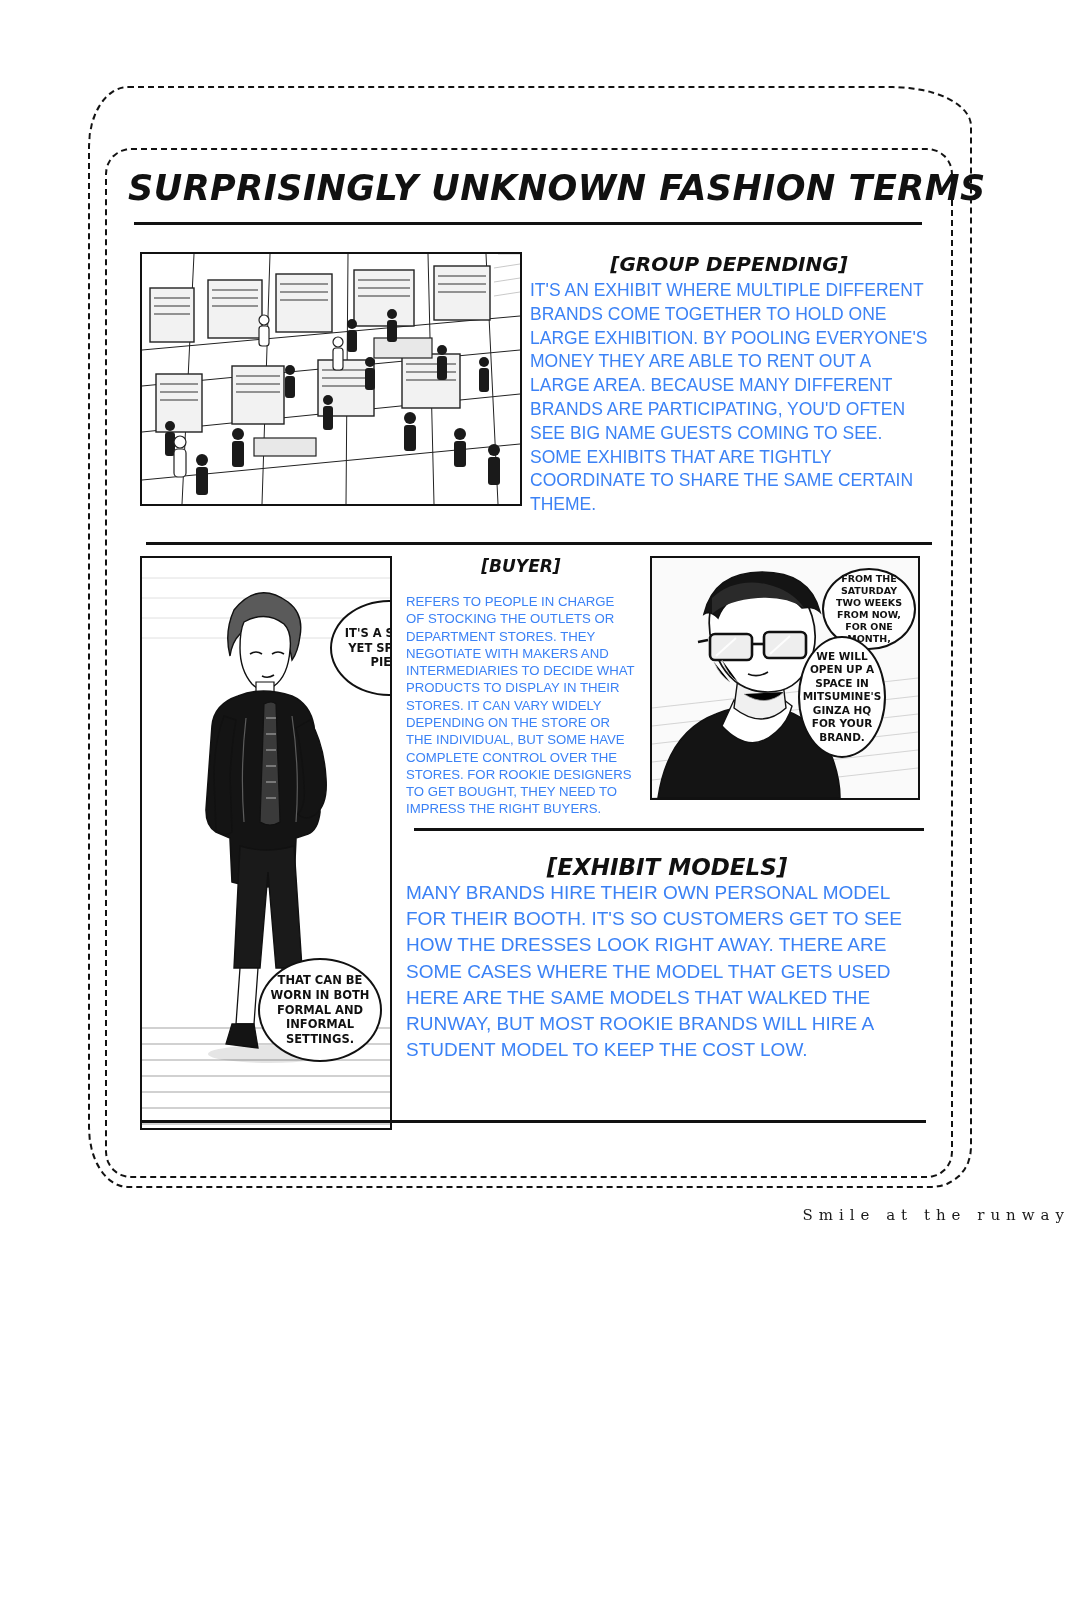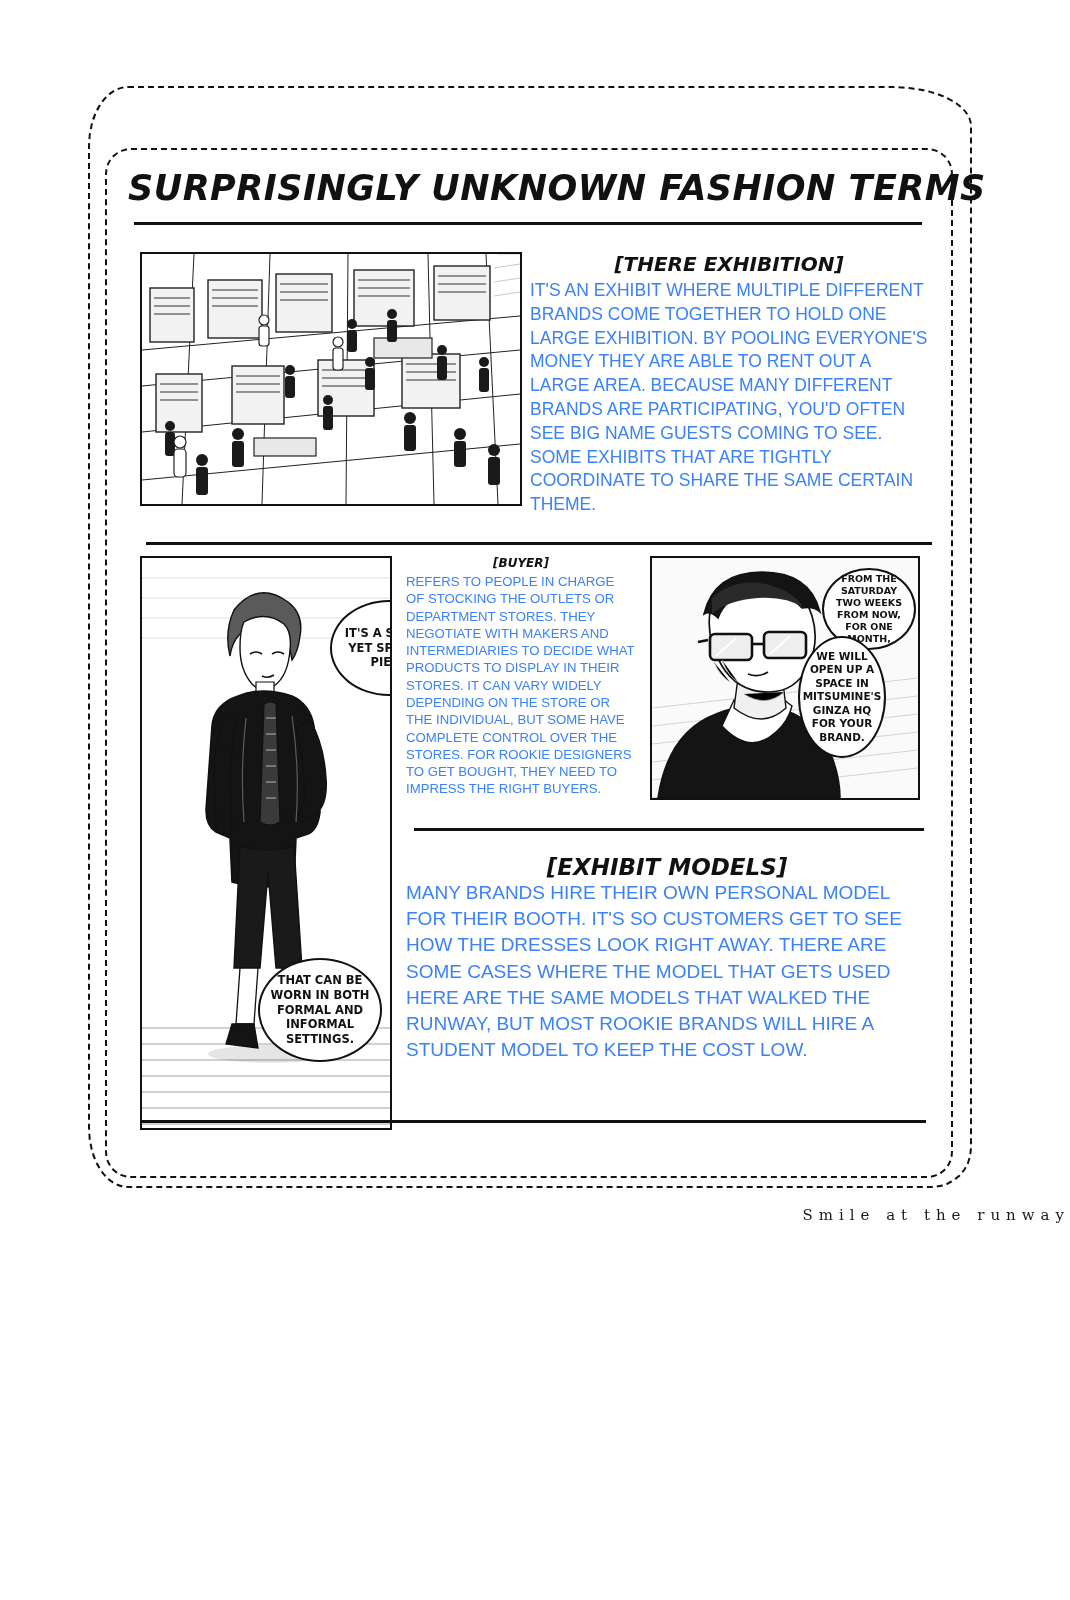--- a/index.html
+++ b/index.html
@@ -125,21 +125,21 @@
     width: 248px; height: 570px;
     border: 2px solid #111;
     background: #fcfcfc;
     overflow: hidden;
   }
   .sec2 .txtcol {
     position: absolute;
     left: 278px; top: 0;
     width: 230px;
   }
-  .sec2 .section-title { font-size: 12px; margin-bottom: 3px; }
+  .sec2 .section-title { font-size: 17px; margin-bottom: 17px; }
   .sec2 .body-text { font-size: 13.2px; line-height: 1.31; }
 
   .panel3 {
     position: absolute;
     left: 522px; top: 0;
     width: 266px; height: 240px;
     border: 2px solid #111;
     background: #f7f7f7;
     overflow: hidden;
   }
@@ -326,21 +326,21 @@
               <rect x="117" y="72" width="10" height="20" rx="3"></rect>
           </g>
 
           <g stroke="#bbb" stroke-width="0.8">
             <path d="M356 0 L378 0 M352 14 L378 10 M352 28 L378 24 M352 42 L378 38"></path>
           </g>
         </svg>
       </div>
 
       <div class="txtcol">
-        <div class="section-title">[THERE EXHIBITION]</div>
+        <div class="section-title">[GROUP DEPENDING]</div>
         <div class="body-text">IT'S AN EXHIBIT WHERE MULTIPLE DIFFERENT BRANDS COME TOGETHER TO HOLD ONE LARGE EXHIBITION. BY POOLING EVERYONE'S MONEY THEY ARE ABLE TO RENT OUT A LARGE AREA. BECAUSE MANY DIFFERENT BRANDS ARE PARTICIPATING, YOU'D OFTEN SEE BIG NAME GUESTS COMING TO SEE. SOME EXHIBITS THAT ARE TIGHTLY COORDINATE TO SHARE THE SAME CERTAIN THEME.</div>
       </div>
     </div>
 
     <div class="rule" style="position:absolute; left:12px; top:360px; width:786px;"></div>
 
     <div class="sec2">
 
       <div class="panel2">
         <svg class="art" viewBox="0 0 248 570" preserveAspectRatio="none">

